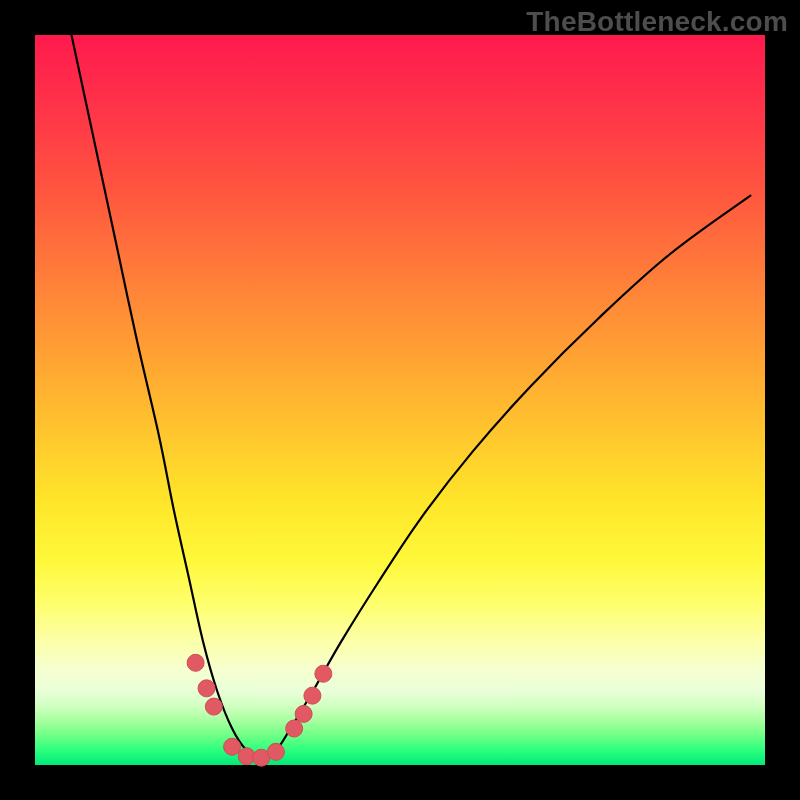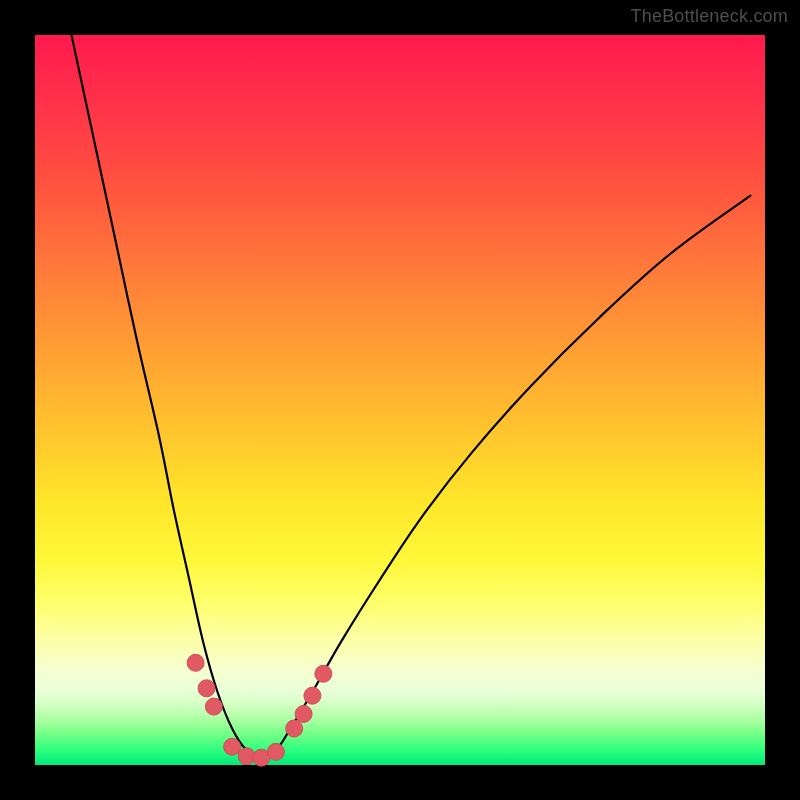--- a/index.html
+++ b/index.html
@@ -45,23 +45,23 @@
       #6dff85 96%,
       #2bff7e 98%,
       #00e97a 100%
     );
   }
   .watermark {
     position: absolute;
     top: 6px;
     right: 12px;
     color: #4d4d4d;
-    font-size: 18px;
+    font-size: 28px;
     letter-spacing: 0.2px;
-    font-weight: 400;
+    font-weight: 700;
     user-select: none;
   }
   svg.curve {
     position: absolute;
     top: 0;
     left: 0;
     width: 730px;
     height: 730px;
     overflow: visible;
   }

